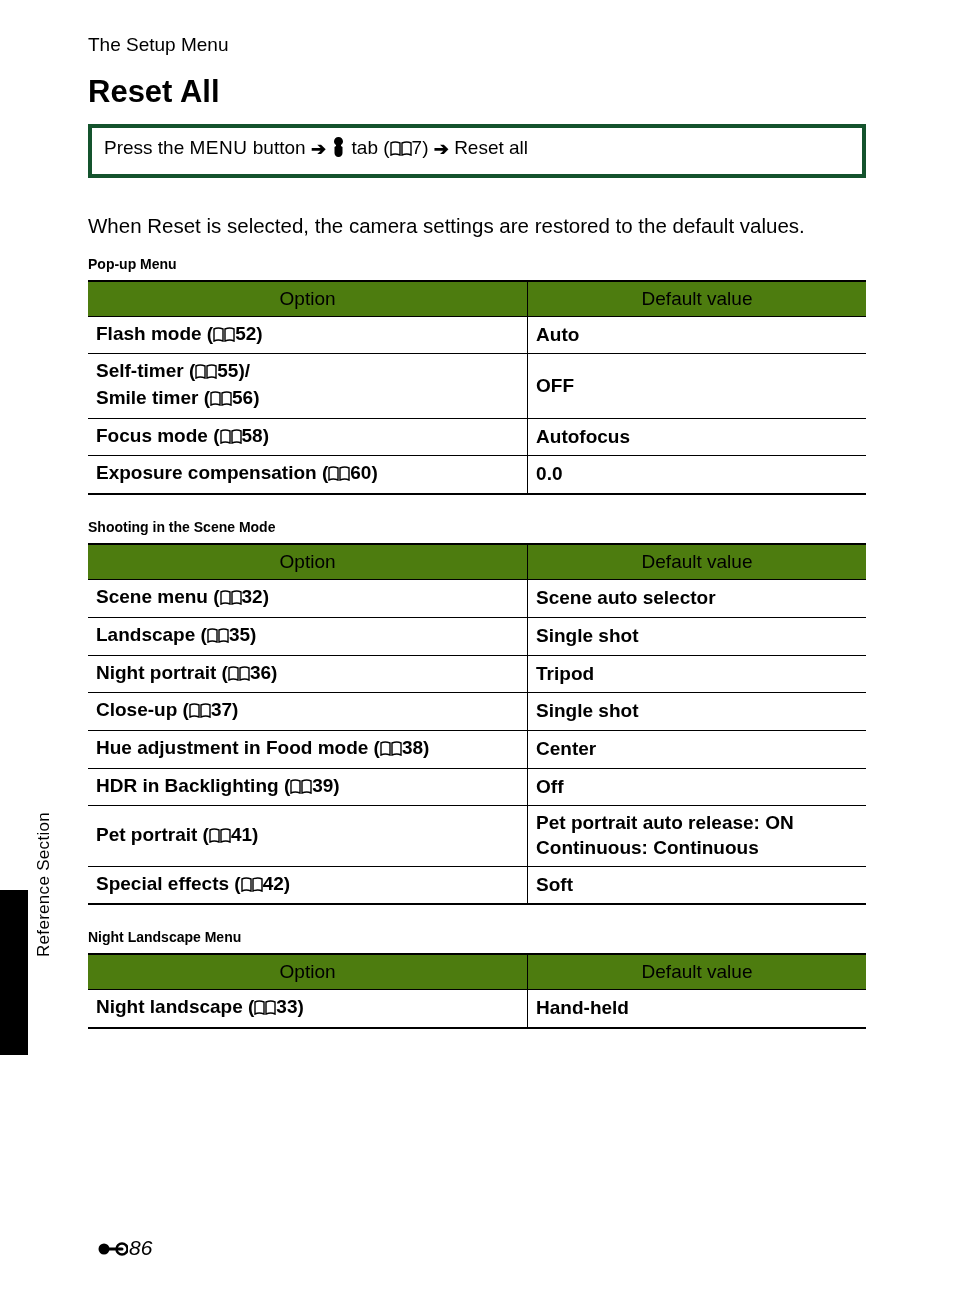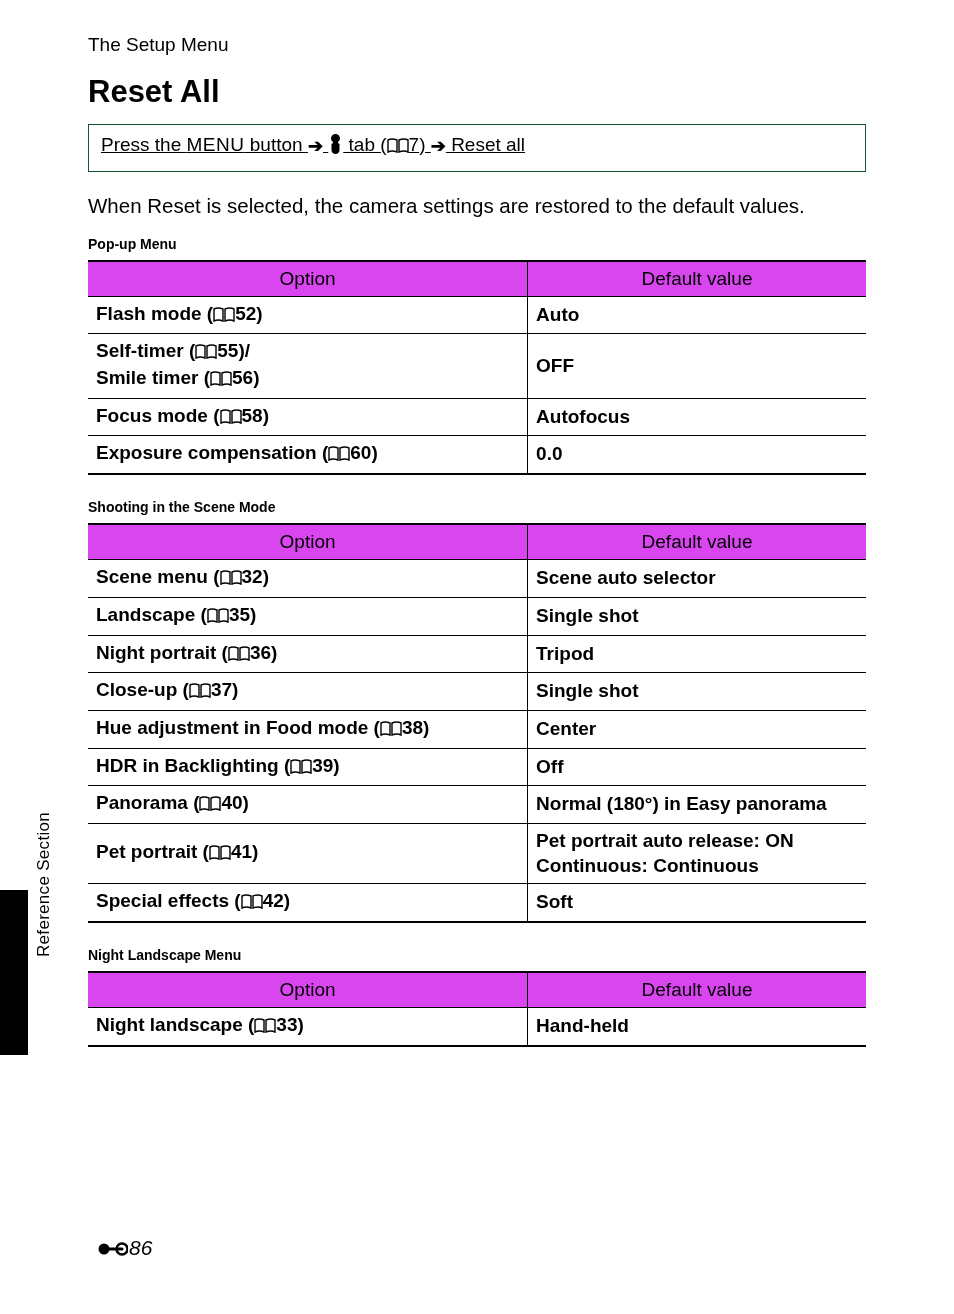--- a/index.html
+++ b/index.html
@@ -42,26 +42,25 @@
   .top-label {
     font-size: 19px;
     margin-bottom: 18px;
   }
   h1.title {
     font-size: 31px;
     font-weight: 700;
     margin: 0 0 14px 0;
   }
   .path-box {
-    border: 1px solid #14532d;
+    border: 4px solid #14532d;
     padding: 8px 12px 10px 12px;
     font-size: 19px;
     line-height: 1.3;
-    margin-bottom: 22px;
-    text-decoration: underline;
+    margin-bottom: 36px;
   }
   .path-box .menu-word {
     font-family: Arial, sans-serif;
     letter-spacing: 0.5px;
   }
   .arrow {
     display: inline-block;
     font-weight: 900;
     font-size: 18px;
     vertical-align: -1px;
@@ -79,21 +78,21 @@
   .section-block { margin-bottom: 24px; }
   table.opt {
     width: 100%;
     border-collapse: collapse;
     font-size: 19px;
     table-layout: fixed;
   }
   table.opt col.c1 { width: 56.5%; }
   table.opt col.c2 { width: 43.5%; }
   table.opt th {
-    background: #d946ef;
+    background: #4d7c0f;
     font-weight: 400;
     text-align: center;
     padding: 6px 8px 6px 8px;
     border-top: 2px solid #000;
     border-bottom: 1px solid #000;
   }
   table.opt th:first-child { border-right: 1px solid #000; }
   table.opt td {
     padding: 5px 10px 5px 8px;
     border-bottom: 1px solid #000;
@@ -231,26 +230,20 @@
                   </svg></span>38)</td>
               <td>Center</td>
             </tr>
             <tr>
               <td>HDR in Backlighting (<span class="book-icon"><svg width="22" height="15" viewBox="0 0 22 15">
                     <path d="M1 2 Q5 0 10 2 L10 14 Q5 12 1 14 Z M12 2 Q17 0 21 2 L21 14 Q17 12 12 14 Z" fill="none" stroke="#000" stroke-width="1.4"></path>
                   </svg></span>39)</td>
               <td>Off</td>
             </tr>
             <tr>
-              <td>Panorama (<span class="book-icon"><svg width="22" height="15" viewBox="0 0 22 15">
-                    <path d="M1 2 Q5 0 10 2 L10 14 Q5 12 1 14 Z M12 2 Q17 0 21 2 L21 14 Q17 12 12 14 Z" fill="none" stroke="#000" stroke-width="1.4"></path>
-                  </svg></span>40)</td>
-              <td>Normal (180°) in Easy panorama</td>
-            </tr>
-            <tr>
               <td>Pet portrait (<span class="book-icon"><svg width="22" height="15" viewBox="0 0 22 15">
                     <path d="M1 2 Q5 0 10 2 L10 14 Q5 12 1 14 Z M12 2 Q17 0 21 2 L21 14 Q17 12 12 14 Z" fill="none" stroke="#000" stroke-width="1.4"></path>
                   </svg></span>41)</td>
               <td>Pet portrait auto release: ON<br>Continuous: Continuous</td>
             </tr>
             <tr>
               <td>Special effects (<span class="book-icon"><svg width="22" height="15" viewBox="0 0 22 15">
                     <path d="M1 2 Q5 0 10 2 L10 14 Q5 12 1 14 Z M12 2 Q17 0 21 2 L21 14 Q17 12 12 14 Z" fill="none" stroke="#000" stroke-width="1.4"></path>
                   </svg></span>42)</td>
               <td>Soft</td>

